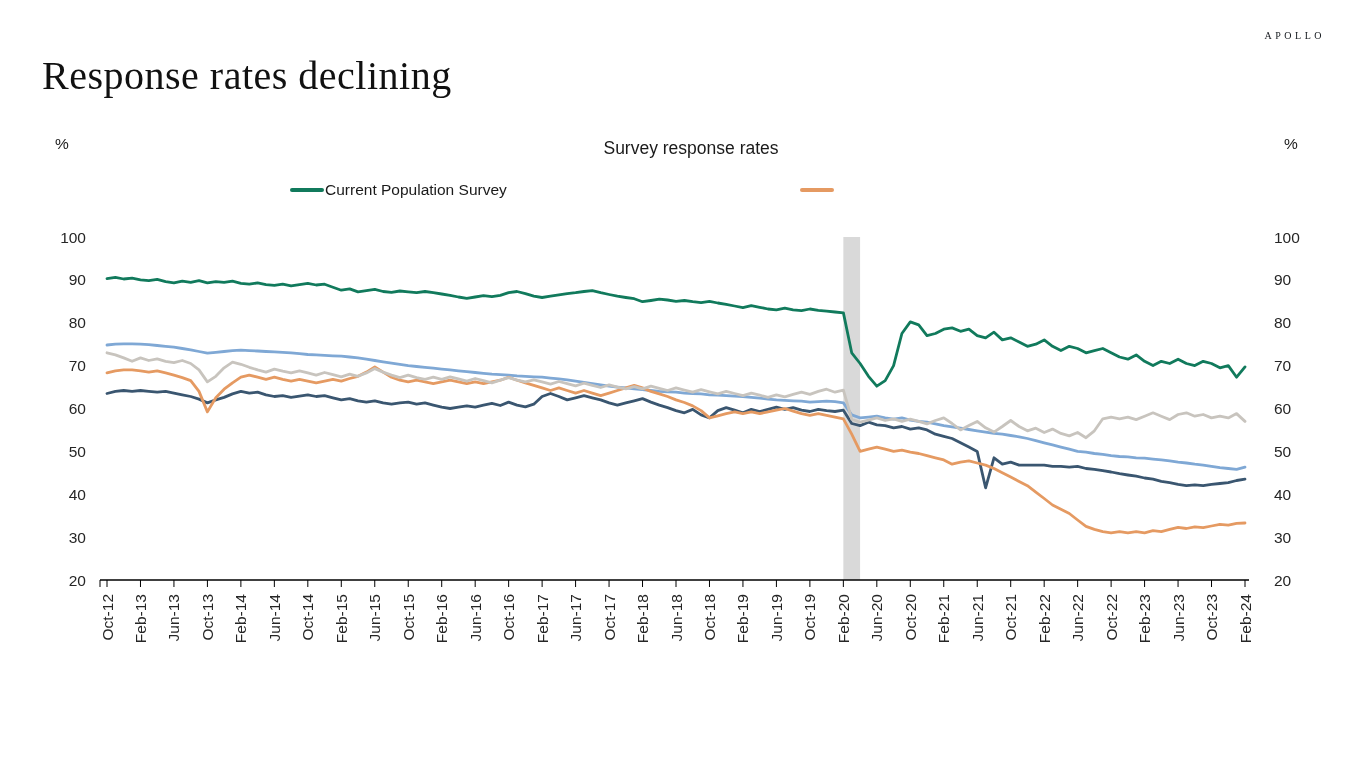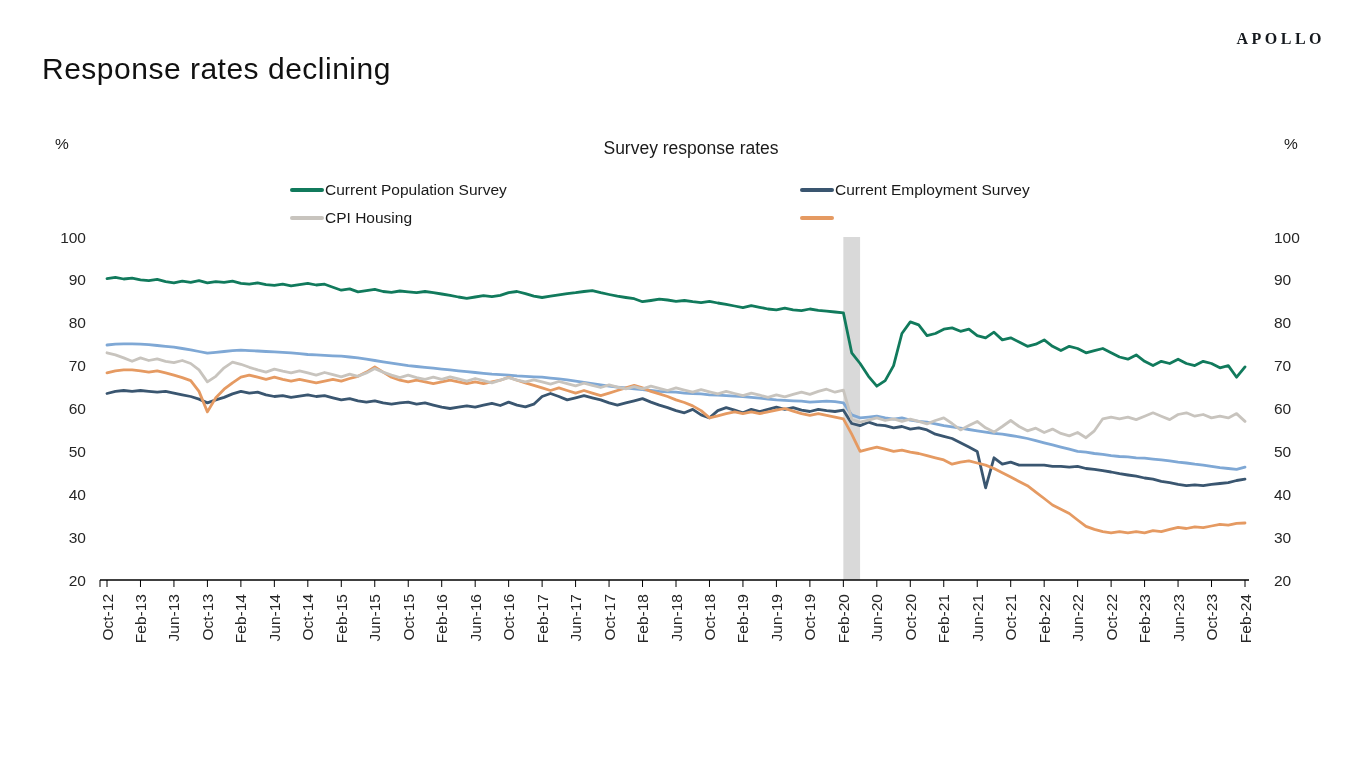--- a/index.html
+++ b/index.html
@@ -1,21 +1,21 @@
 <!DOCTYPE html>
 <html><head>
 <meta charset="utf-8">
 <style>
   html,body{margin:0;padding:0;background:#ffffff;}
   .page{position:relative;width:1366px;height:768px;background:#ffffff;overflow:hidden;
         font-family:"Liberation Sans",sans-serif;color:#262626;}
   .logo{position:absolute;top:30px;right:41px;font-family:"Liberation Serif",serif;
-        font-size:16px;font-weight:700;letter-spacing:3.5px;color:#15191e;}
-  .page-title{position:absolute;top:52px;left:42px;font-family:Liberation Sans, sans-serif;
-        font-size:30px;font-weight:400;color:#111111;letter-spacing:0.5px;}
+        font-size:10px;font-weight:400;letter-spacing:3.5px;color:#15191e;}
+  .page-title{position:absolute;top:52px;left:42px;font-family:Liberation Serif, serif;
+        font-size:40px;font-weight:400;color:#111111;letter-spacing:0.5px;}
   .chart-title{position:absolute;top:138px;left:0;width:1366px;text-align:center;
         font-size:17.5px;color:#1a1a1a;margin-left:8px;}
   .unit{position:absolute;top:135px;font-size:15.5px;color:#1a1a1a;}
   .unit-left{left:55px;}
   .unit-right{left:1284px;}
   .legend{position:absolute;top:176px;left:0;width:1289px;height:84px;}
   .legend-col{position:absolute;top:0;}
   .legend-col-1{left:290px;}
   .legend-col-2{left:800px;}
   .legend-item{display:flex;align-items:center;height:28px;font-size:15.5px;color:#1a1a1a;}
@@ -140,29 +140,21 @@
 
   <div class="unit unit-left">%</div>
   <div class="unit unit-right">%</div>
 
   <div class="legend">
     <div class="legend-col legend-col-1">
       <div class="legend-item">
         <span class="swatch" style="background: rgb(17, 122, 92);"></span>
         <span>Current Population Survey</span>
       </div>
-      <div class="legend-item">
-        <span class="swatch" style="background: rgb(200, 196, 190);"></span>
-        <span>CPI Housing</span>
-      </div>
     </div>
     <div class="legend-col legend-col-2">
-      <div class="legend-item">
-        <span class="swatch" style="background: rgb(58, 86, 112);"></span>
-        <span>Current Employment Survey</span>
-      </div>
       <div class="legend-item">
         <span class="swatch" style="background: rgb(229, 154, 98);"></span>
       </div>
     </div>
   </div>
 
 </div>
 
 </body></html>

